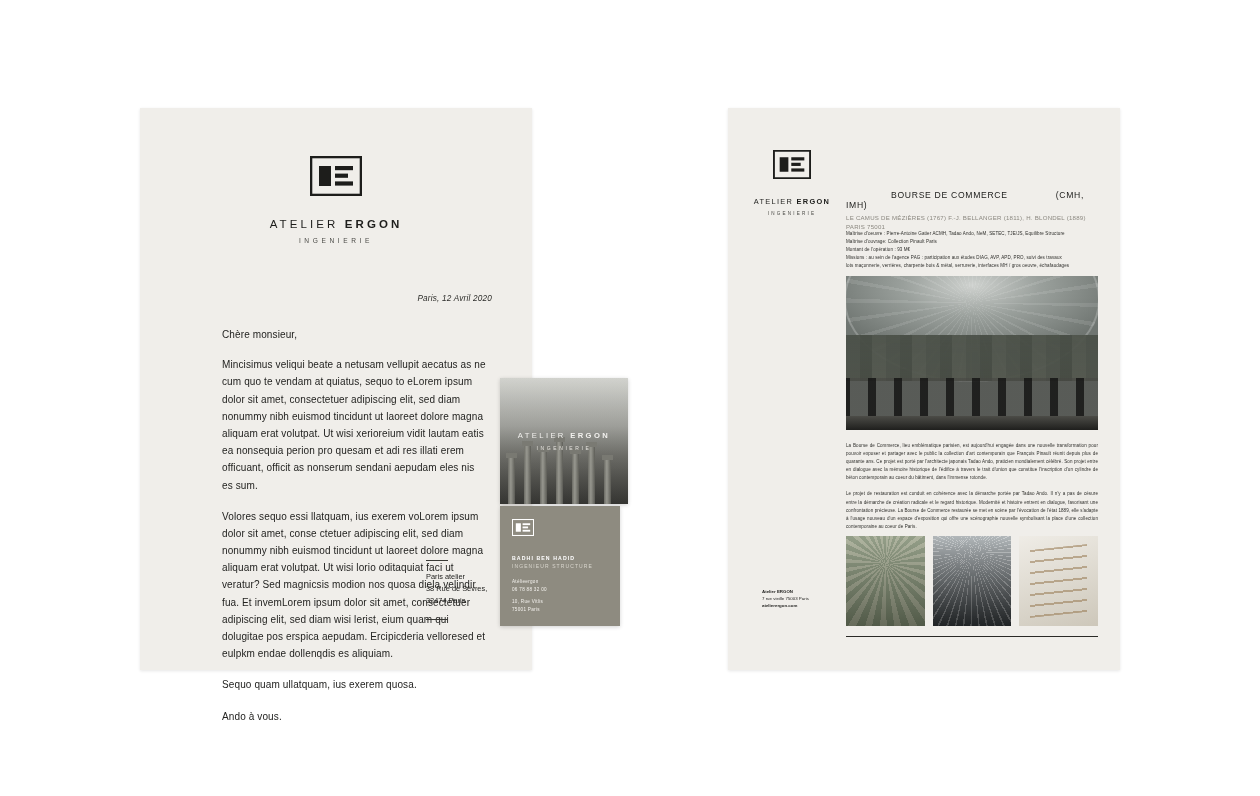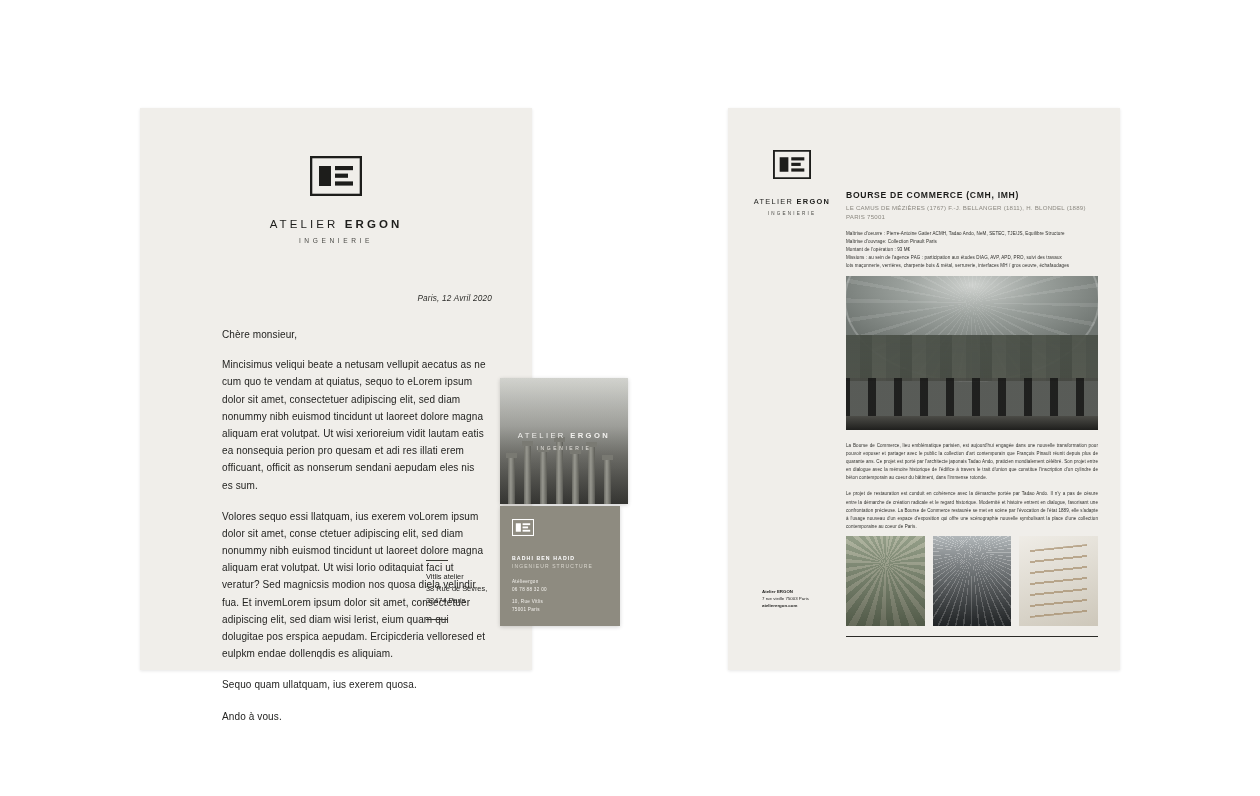--- a/index.html
+++ b/index.html
@@ -225,21 +225,21 @@
     top: 82px;
     right: 22px;
   }
   .sheet-title h1 {
     margin: 0;
     font-size: 8.6px;
     font-weight: 700;
     letter-spacing: 0.7px;
     color: #1b1b19;
   }
-  .sheet-title h1 span { font-weight: 700; }
+  .sheet-title h1 span { font-weight: 400; margin-left: 45px; }
   .sheet-title .sub1 {
     margin-top: 4px;
     font-size: 6.1px;
     color: #8b8880;
     letter-spacing: 0.25px;
   }
   .sheet-title .sub2 {
     margin-top: 2px;
     font-size: 6.1px;
     color: #8b8880;
@@ -411,21 +411,21 @@
     <div class="letter-body">
       <p class="tight">Chère monsieur,</p>
       <p>Mincisimus veliqui beate a netusam vellupit aecatus as ne cum quo te vendam at quiatus, sequo to eLorem ipsum dolor sit amet, consectetuer adipiscing elit, sed diam nonummy nibh euismod tincidunt ut laoreet dolore magna aliquam erat volutpat. Ut wisi xerioreium vidit lautam eatis ea nonsequia perion pro quesam et adi res illati erem officuant, officit as nonserum sendani aepudam eles nis es sum.</p>
       <p>Volores sequo essi llatquam, ius exerem voLorem ipsum dolor sit amet, conse ctetuer adipiscing elit, sed diam nonummy nibh euismod tincidunt ut laoreet dolore magna aliquam erat volutpat. Ut wisi lorio oditaquiat faci  ut veratur? Sed magnicsis modion nos quosa diela velindir fua. Et invemLorem ipsum dolor sit amet, consectetuer adipiscing elit, sed diam wisi lerist, eium quam qui dolugitae pos erspica aepudam. Ercipicderia velloresed et eulpkm endae dollenqdis es aliquiam.</p>
       <p>Sequo quam ullatquam, ius exerem quosa.</p>
       <p>Ando à vous.</p>
     </div>
 
     <div class="letter-footer">
       <div class="rule-short"></div>
-      <div>Vitlis atelier</div>
+      <div>Paris atelier</div>
       <div>38 Rue de Sèvres,</div>
       <div>32474 Paris</div>
       <div class="rule-short bottom"></div>
     </div>
   </div>
 
   <div class="card-photo">
     <div class="photo-bg">
       <div class="col" style="left:8px;  height:46px;"></div>
       <div class="col" style="left:24px; height:58px;"></div>

